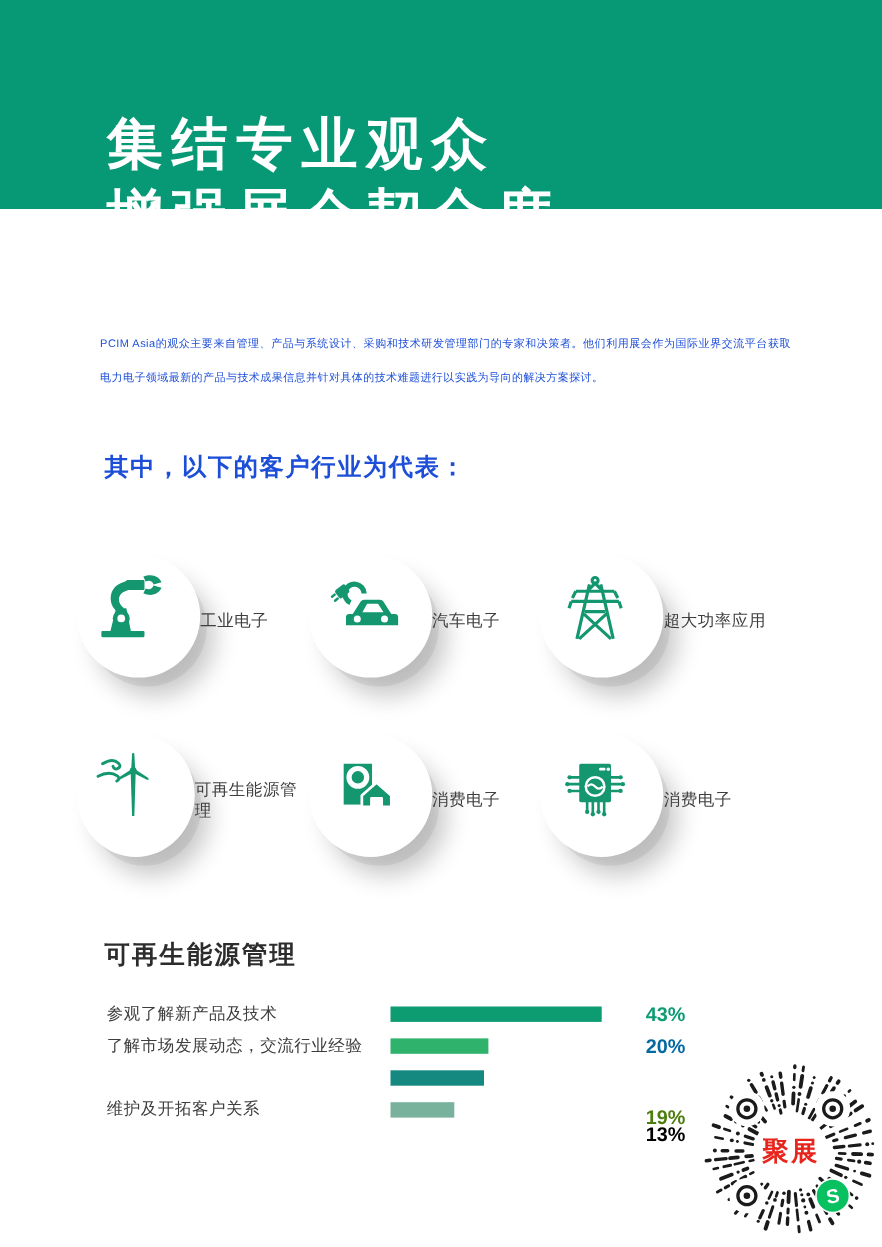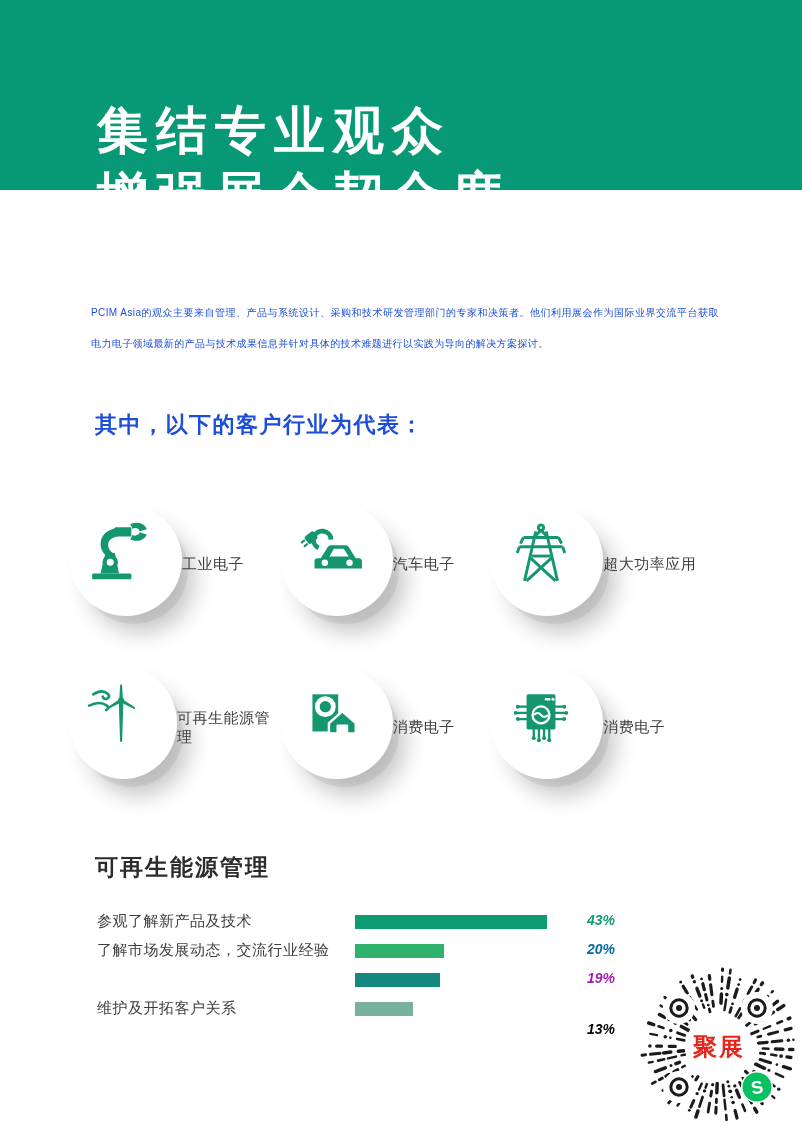--- a/index.html
+++ b/index.html
@@ -32,21 +32,21 @@
   }
   .circle svg{ width:66px; height:66px; transform:translate(-6px,-6px); }
   .ind-label{ margin-top:10px; font-size:15px; color:#3e3e3e; letter-spacing:.5px; }
   
   .h-chart{ position:absolute; left:95px; top:852px; font-size:23px; font-weight:700;
             color:#2c2c2c; letter-spacing:2px; }
   .chart{ position:absolute; left:97px; top:908px; width:620px; }
   .bar-row{ position:relative; height:29px; }
   .bar-label{ position:absolute; left:0; top:4px; font-size:15px; color:#3e3e3e; letter-spacing:.5px;font-family:Liberation Mono, monospace; }
   .bar{ position:absolute; left:258px; top:7px; height:14px; background:#0d9b72; }
-  .bar-pct{ position:absolute; left:490px; top:4px; font-size:14px; font-weight:700; color:#0e9c74;font-style:italic; }
+  .bar-pct{ position:absolute; left:490px; top:4px; font-size:18px; font-weight:700; color:#0e9c74; }
   
   .qr{ position:absolute; left:638px; top:966px; width:162px; height:162px; }
   .qr svg{ width:162px; height:162px; }
 </style>
 </head>
 <body>
 
 <div class="page">
 
   <div class="hdr" style="background: rgb(7, 152, 117);">
@@ -188,21 +188,21 @@
       <div class="bar" style="width: 192.2px; background: rgb(13, 155, 114);"></div>
       <span class="bar-pct" style="color: rgb(14, 156, 116);">43%</span>
     </div>
     <div class="bar-row">
       <span class="bar-label">了解市场发展动态，交流行业经验</span>
       <div class="bar" style="width: 89.4px; background: rgb(47, 178, 108);"></div>
       <span class="bar-pct" style="color: #0369a1;">20%</span>
     </div>
     <div class="bar-row">
       <div class="bar" style="width: 84.9px; background: rgb(21, 137, 127);"></div>
-      <span class="bar-pct" style="color: #a21caf;">19%</span>
+      <span class="bar-pct" style="color: #4d7c0f; margin-top: 36px;">19%</span>
     </div>
     <div class="bar-row">
       <span class="bar-label">维护及开拓客户关系</span>
       <div class="bar" style="width: 58.1px; background: rgb(121, 178, 156);"></div>
       <span class="bar-pct" style="color: #000000; margin-top: 22px;">13%</span>
     </div>
   </div>
 
   <div class="qr">
     <svg viewBox="0 0 162 162">

